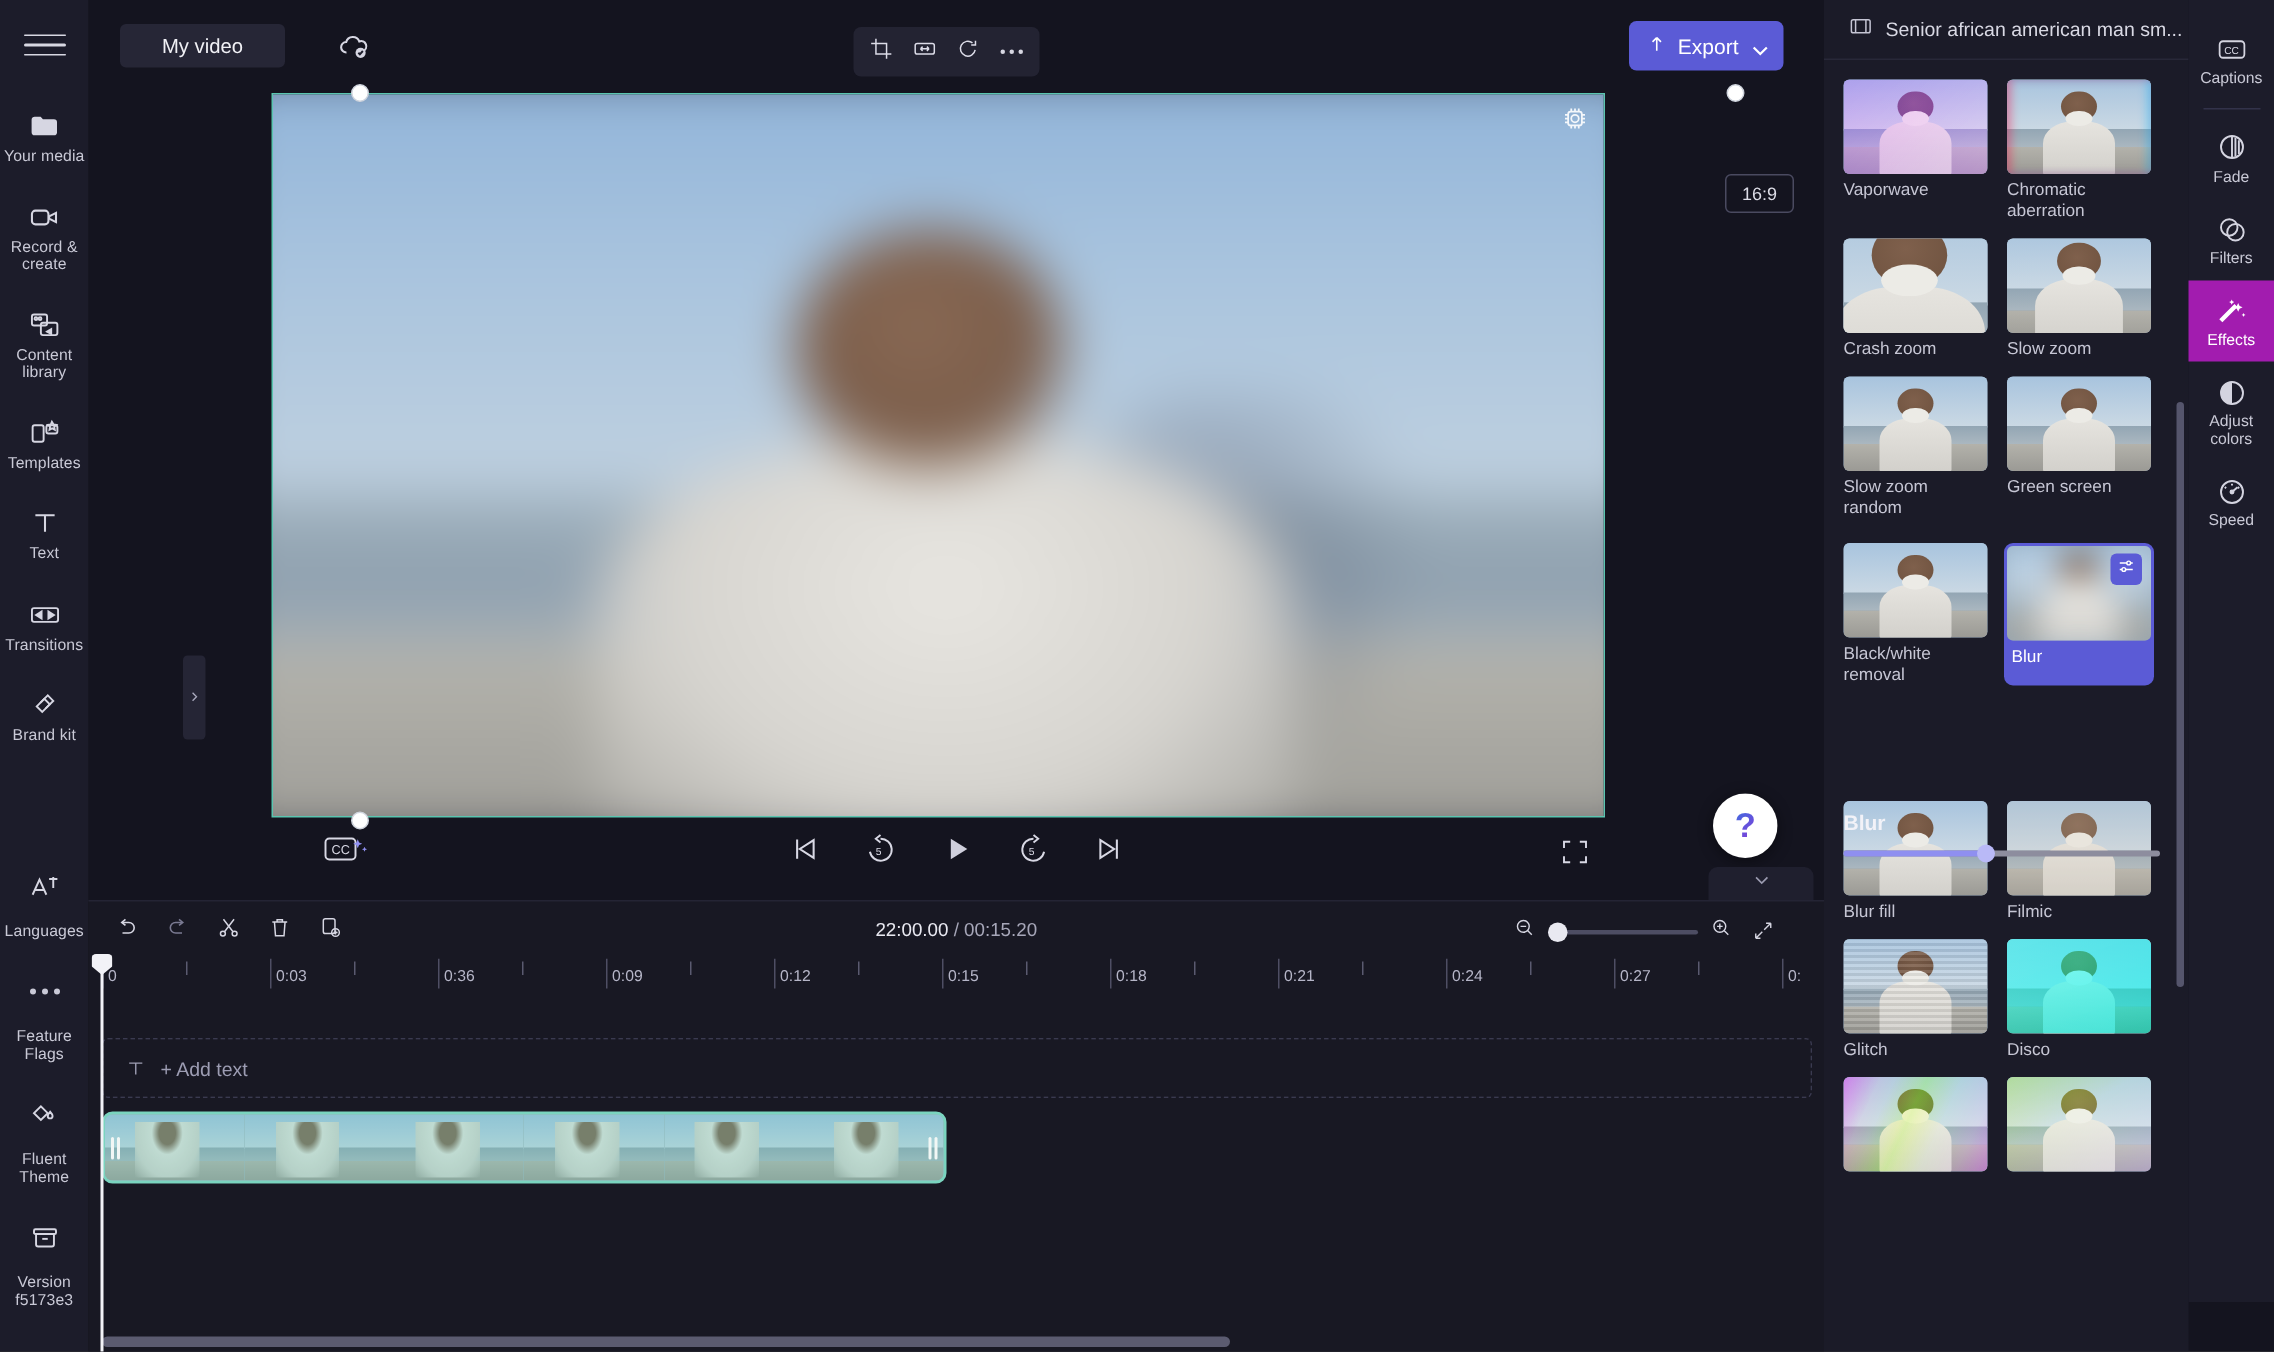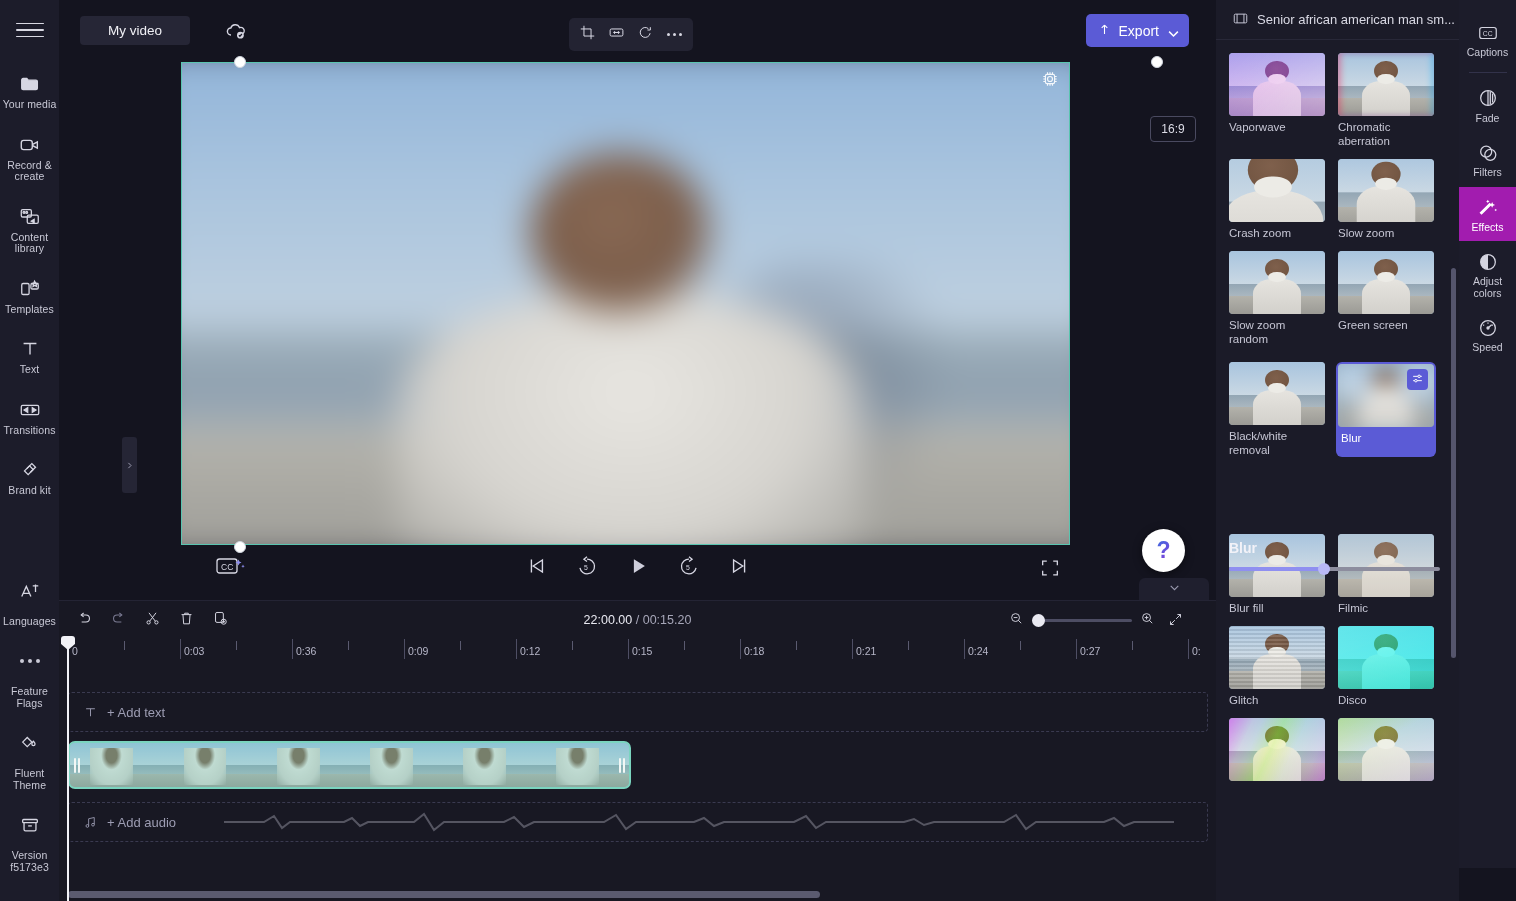--- a/index.html
+++ b/index.html
@@ -687,33 +687,20 @@
                 <i></i>
                 <i></i>
               </div>
             <div class="clip-grip grip-r">
                 <i></i>
                 <i></i>
               </div>
           </div>
         </div>
 
-        <div class="track">
-          <span class="tr-ico">
-            <svg viewBox="0 0 24 24" fill="none" stroke="#9d9db3" stroke-width="1.4">
-                <path d="M9 17V6l9-2v11"></path>
-                <circle cx="7" cy="17.5" r="2.2"></circle>
-                <circle cx="16" cy="15.5" r="2.2"></circle>
-              </svg>
-          </span>
-          <span>+ Add audio</span>
-          <svg class="waveform" viewBox="0 0 950 20" preserveAspectRatio="none">
-            <path d="M0 10 H40 L50 4 L58 16 L66 10 H120 L128 6 L136 14 L144 10 H190 L200 2 L210 18 L220 10 H280 L290 5 L300 15 L310 10 H380 L392 3 L402 17 L412 10 H470 L480 6 L490 14 L500 10 H570 L582 4 L592 16 L602 10 H680 L690 7 L700 13 L710 10 H780 L792 3 L802 17 L812 10 H880 L890 6 L900 14 L910 10 H950" fill="none" stroke="#c6c6d6" stroke-width="2"></path>
-          </svg>
-        </div>
       </div>
 
       <div class="tl-scroll"></div>
     </div>
 
     <div class="panel-collapse collapse-left">
       <span>
         <svg viewBox="0 0 24 24" fill="none" stroke="#a9a9bd" stroke-width="2.4">
             <path d="M9 5l7 7-7 7"></path>
           </svg>

